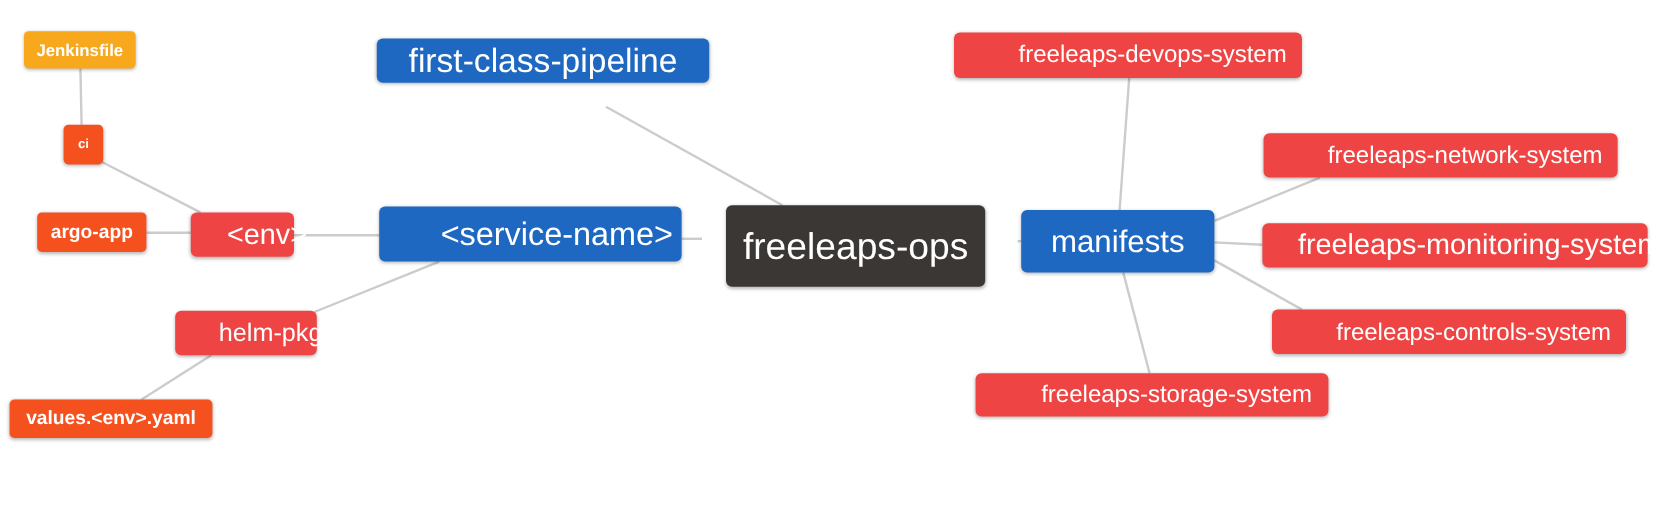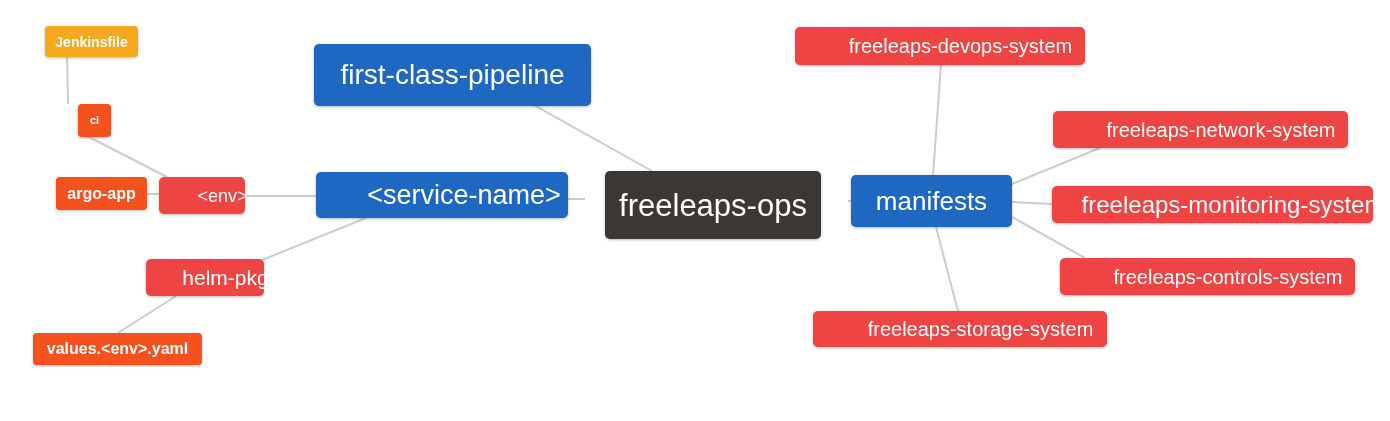--- a/index.html
+++ b/index.html
@@ -21,29 +21,29 @@
     white-space:nowrap;
     box-sizing:border-box;
     cursor:default;
     line-height:1;
   }
   .c-orange{background:#F7A81C;}
   .c-red{background:#F4511E;}
   .c-green{background:#ef4444;padding-left:41px;}
   .c-blue{background:#1E68C2;}
   .c-dark{background:#3B3735;}
-  .small{font-weight:700;border-radius:4px;margin-left:25px;}
+  .small{font-weight:700;border-radius:4px;}
   
   .n-jenkinsfile{left:20px;top:26px;width:93px;height:31px;font-size:14px;}
   .n-ci{left:53px;top:104px;width:33px;height:33px;font-size:11px;}
   .n-argo{left:31px;top:177px;width:91px;height:33px;font-size:16px;}
-  .n-env{left:159px;top:177px;width:86px;height:37px;font-size:18px;}
+  .n-env{left:159px;top:177px;width:86px;height:37px;font-size:24px;}
   .n-helm{left:146px;top:259px;width:118px;height:37px;font-size:21px;}
   .n-values{left:8px;top:333px;width:169px;height:32px;font-size:16px;}
-  .n-fcp{left:314px;top:44px;width:277px;height:62px;font-size:28px;}
+  .n-fcp{left:314px;top:32px;width:277px;height:37px;font-size:28px;}
   .n-service{left:316px;top:172px;width:252px;height:46px;font-size:27px;padding-left:44px;}
   .n-ops{left:585px;top:171px;width:216px;height:68px;font-size:31px;margin-left:20px;}
   .n-manifests{left:851px;top:175px;width:161px;height:52px;font-size:26px;}
   .n-devops{left:795px;top:27px;width:290px;height:38px;font-size:20px;}
   .n-network{left:1053px;top:111px;width:295px;height:37px;font-size:20px;}
   .n-monitoring{left:1052px;top:186px;width:321px;height:37px;font-size:24px;}
   .n-controls{left:1060px;top:258px;width:295px;height:37px;font-size:20px;}
   .n-storage{left:813px;top:311px;width:294px;height:36px;font-size:20px;}
 </style>
 </head>

